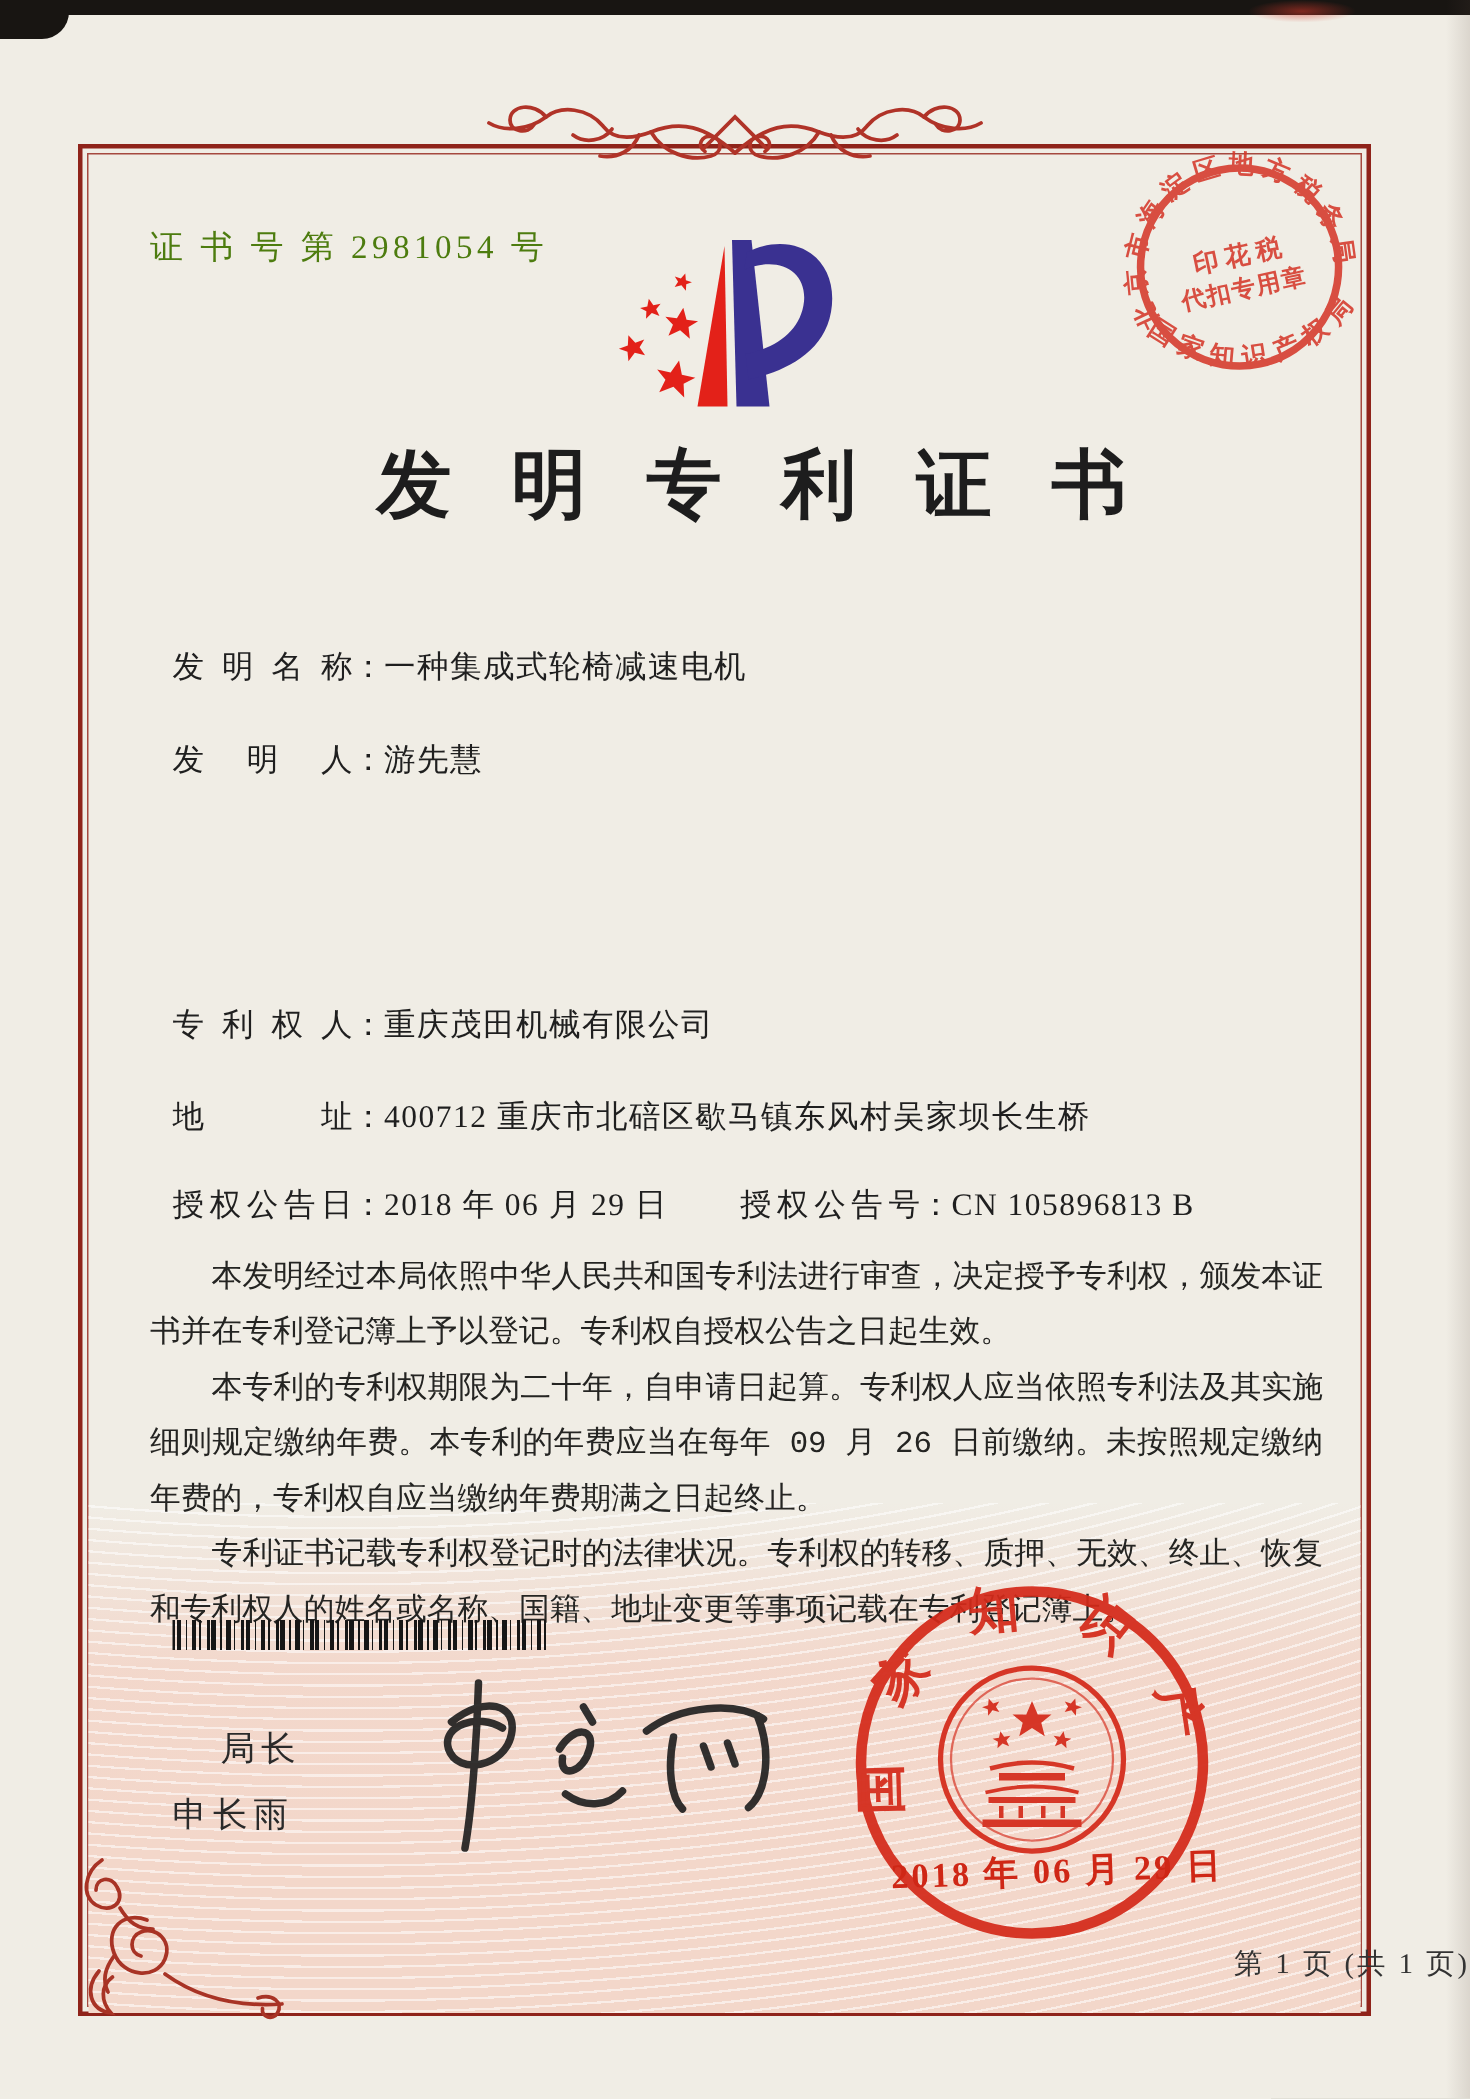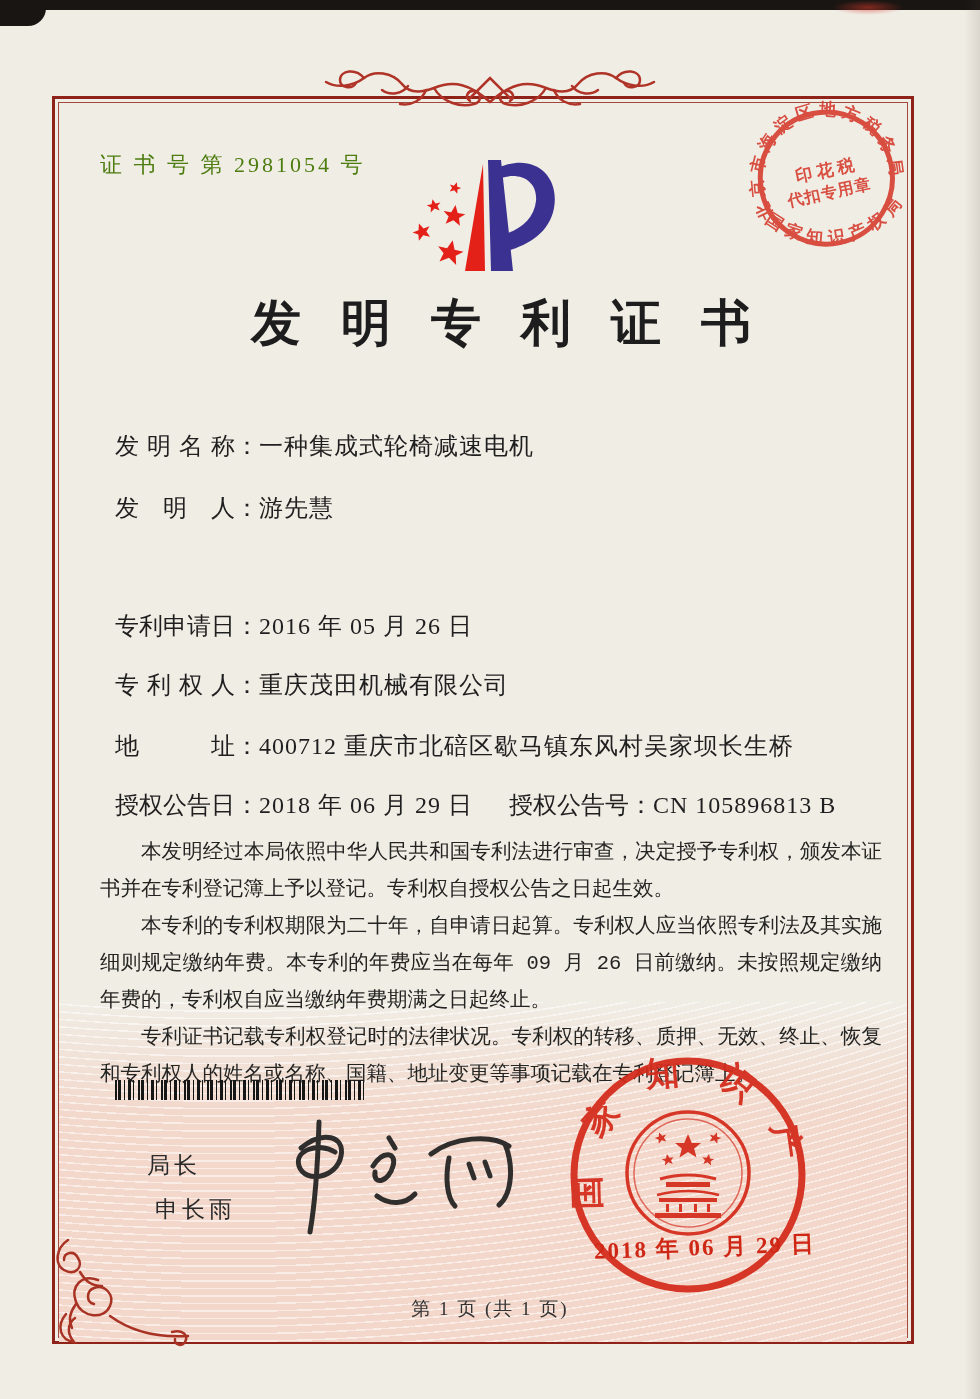--- a/index.html
+++ b/index.html
@@ -26,47 +26,47 @@
       linear-gradient(to bottom, rgba(244,215,202,0) 0px, rgba(243,212,199,.85) 110px, #f3d7ca 230px);
   }
 
   .cert-no{position:absolute;left:100px;top:150px;font-size:22px;letter-spacing:3px;color:#4d7c0f;}
 
   .doc-title{
     position:absolute;left:0;top:290px;width:100%;text-align:center;
     font-size:50px;font-weight:bold;letter-spacing:40px;text-indent:40px;color:#1d1d1d;padding-left:11px;
   }
 
-  .field-row{position:absolute;left:115px;width:770px;font-size:24px;color:#1f1f1f;white-space:nowrap;}
+  .field-row{position:absolute;left:115px;width:770px;font-size:21px;color:#1f1f1f;white-space:nowrap;}
   .flabel{display:inline-block;width:120px;text-align:justify;text-align-last:justify;vertical-align:bottom;}
   .fcolon{display:inline-block;}
   .fvalue{letter-spacing:1px;}
-  .fgroup2{margin-left:36px;}
+  .fgroup2{margin-left:48px;}
 
   .body-text{position:absolute;left:100px;top:834px;width:782px;font-size:20.5px;
     line-height:37px;text-align:justify;color:#242422;}
   .body-text p{margin:0;text-indent:2em;font-family:Liberation Mono, monospace;}
 
   .barcode{position:absolute;left:115px;top:1080px;width:252px;height:20px;
     background:repeating-linear-gradient(90deg,
       #161616 0 2px,transparent 2px 3px,
       #161616 3px 6px,transparent 6px 9px,
       #161616 9px 10px,transparent 10px 13px,
       #161616 13px 16px,transparent 16px 18px,
       #161616 18px 19px,transparent 19px 23px);}
 
   .official-title{position:absolute;left:115px;top:1150px;font-size:23px;letter-spacing:4px;color:#2a2a2a;
     font-family:"Liberation Sans","DejaVu Sans",sans-serif;margin-left:32px;}
   .official-name{position:absolute;left:115px;top:1194px;font-size:23px;letter-spacing:4px;color:#2a2a2a;
-    font-family:"Liberation Sans","DejaVu Sans",sans-serif;margin-left:40px;}
+    font-family:"Liberation Sans","DejaVu Sans",sans-serif;}
 
   .seal-date{position:absolute;left:594px;top:1232px;font-size:23px;letter-spacing:2px;
     color:#cf2716;transform:rotate(-2deg);font-weight:bold;}
 
-  .footer-page{position:absolute;left:0;top:1296px;width:100%;text-align:center;
+  .footer-page{position:absolute;left:0;top:1296px;width:100%;text-align:right;
     font-size:19px;letter-spacing:2px;color:#333;}
 
   svg text{font-family:"Liberation Serif","DejaVu Serif",serif;}
   .stamp-svg{position:absolute;left:732px;top:86px;transform:rotate(-12deg);opacity:.88;}
   .seal-svg{position:absolute;left:560px;top:1052px;opacity:.93;}
   .logo-svg{position:absolute;left:398px;top:146px;}
   .sig-svg{position:absolute;left:255px;top:1112px;}
   .tflor-svg{position:absolute;left:310px;top:58px;}
   .corner-svg{position:absolute;left:46px;top:1232px;}
 </style>
@@ -134,23 +134,20 @@
 
   <div class="cert-no">证 书 号 第 2981054 号</div>
 
   <div class="doc-title">发明专利证书</div>
 
   <div class="field-row" style="top:430px">
     <span class="flabel">发明名称</span><span class="fcolon">：</span><span class="fvalue">一种集成式轮椅减速电机</span>
   </div>
   <div class="field-row" style="top:492px">
     <span class="flabel">发明人</span><span class="fcolon">：</span><span class="fvalue">游先慧</span>
-  </div>
-  <div class="field-row" style="top:610px">
-    <span class="flabel">专利申请日</span><span class="fcolon">：</span><span class="fvalue">2016 年 05 月 26 日</span>
   </div>
   <div class="field-row" style="top:669px">
     <span class="flabel">专利权人</span><span class="fcolon">：</span><span class="fvalue">重庆茂田机械有限公司</span>
   </div>
   <div class="field-row" style="top:730px">
     <span class="flabel">地址</span><span class="fcolon">：</span><span class="fvalue">400712 重庆市北碚区歇马镇东风村吴家坝长生桥</span>
   </div>
   <div class="field-row" style="top:789px">
     <span class="flabel">授权公告日</span><span class="fcolon">：</span><span class="fvalue">2018 年 06 月 29 日</span><span class="fgroup2"><span class="flabel">授权公告号</span><span class="fcolon">：</span><span class="fvalue">CN 105896813 B</span></span>
   </div>

